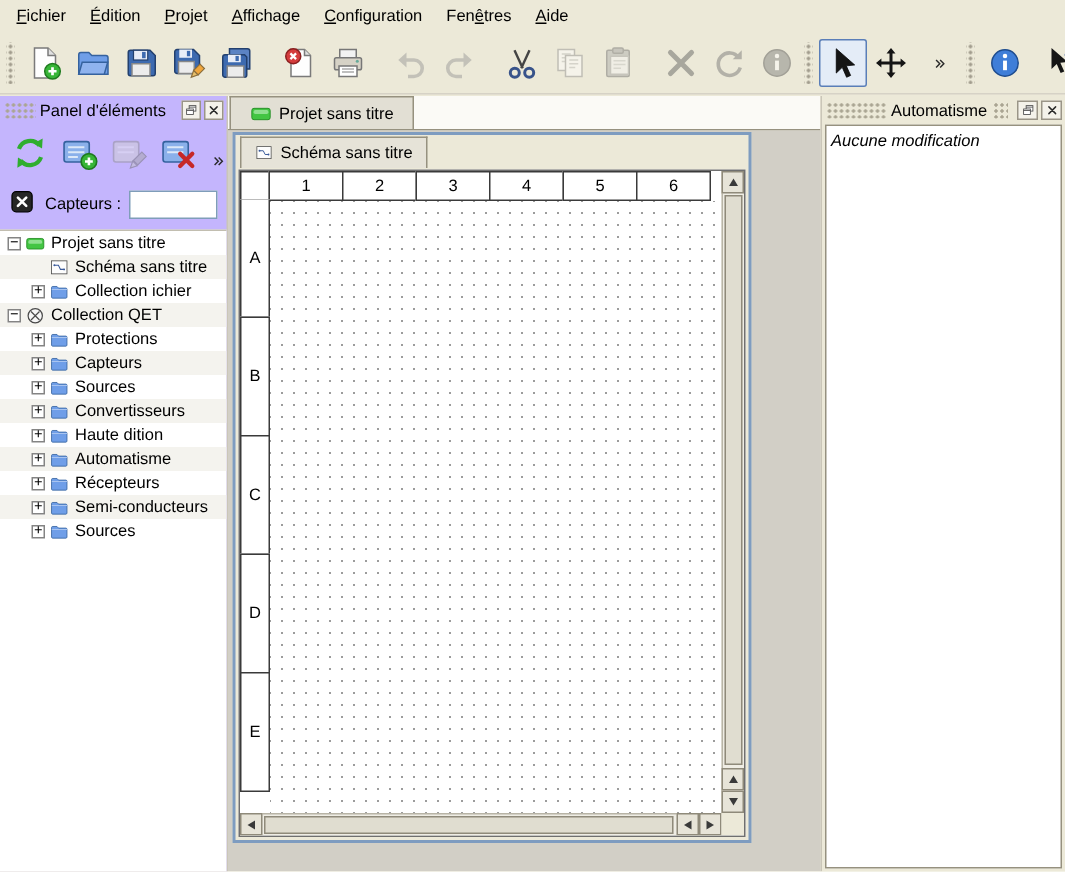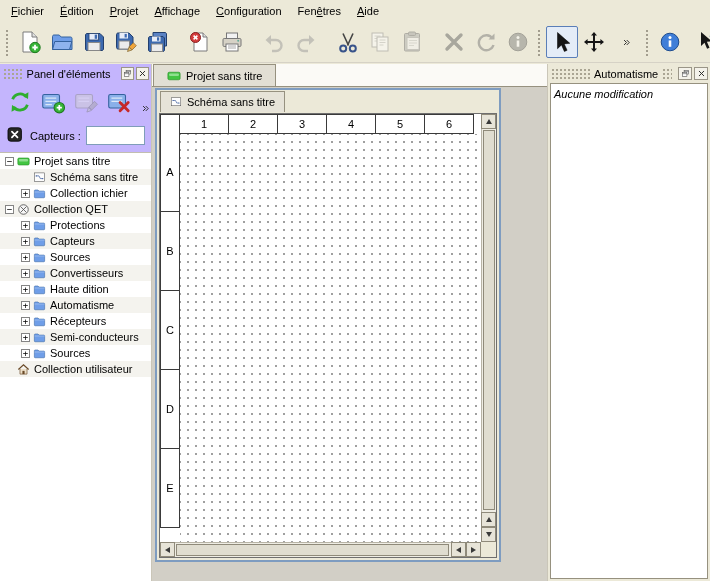--- a/index.html
+++ b/index.html
@@ -530,32 +530,20 @@
           <div class="tree-row even">
             <span class="indent" style="width: 18px;"></span>
             <span class="expander">+</span>
             <span class="icon tree-icon">
               <svg viewBox="0 0 24 24">
                 <path d="M2.5 18.6V6.8c0-.7.6-1.3 1.3-1.3h5.4l2 2h9c.7 0 1.3.6 1.3 1.3v9.8c0 .7-.6 1.3-1.3 1.3H3.8c-.7 0-1.3-.6-1.3-1.3z" fill="#6f9ee8" stroke="#35629e"></path>
                 <path d="M2.8 9.3h18.7" stroke="#a8c4f0" stroke-width="1.3"></path>
               </svg>
             </span>
             <span class="tree-label">Sources</span>
-          </div>
-          <div class="tree-row odd">
-            <span class="indent" style="width: 2px;"></span>
-            <span class="expander-spacer"></span>
-            <span class="icon tree-icon">
-              <svg viewBox="0 0 24 24">
-                <path d="M2.5 12L12 3.5l9.5 8.5" fill="none" stroke="#6a4a28" stroke-width="2.2"></path>
-                <path d="M5.5 11v9.5h13V11" fill="#ecdfc8" stroke="#6a4a28" stroke-width="1.2"></path>
-                <rect x="10" y="14.5" width="4" height="6" fill="#6a4a28"></rect>
-              </svg>
-            </span>
-            <span class="tree-label">Collection utilisateur</span>
           </div>
         </div>
     </div>
 
     <div class="center">
       <div class="mdi-tabbar">
         <div class="mdi-tab">
           <span class="icon">
               <svg viewBox="0 0 24 24">
                 <rect x="1.5" y="5.5" width="21" height="13" rx="2.5" fill="#43c543" stroke="#1e8a1e"></rect>

